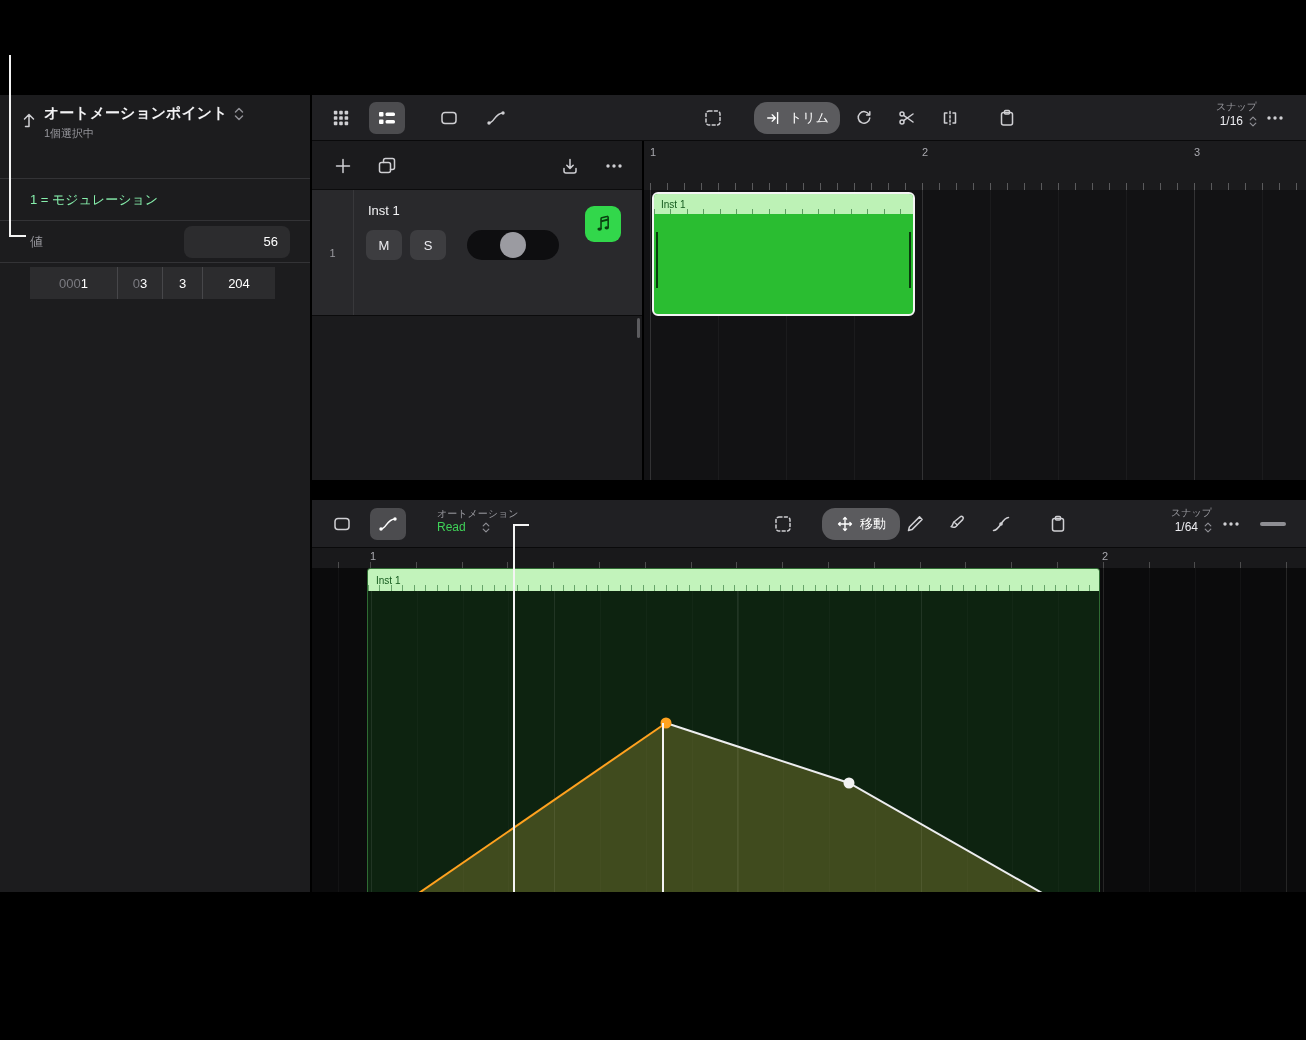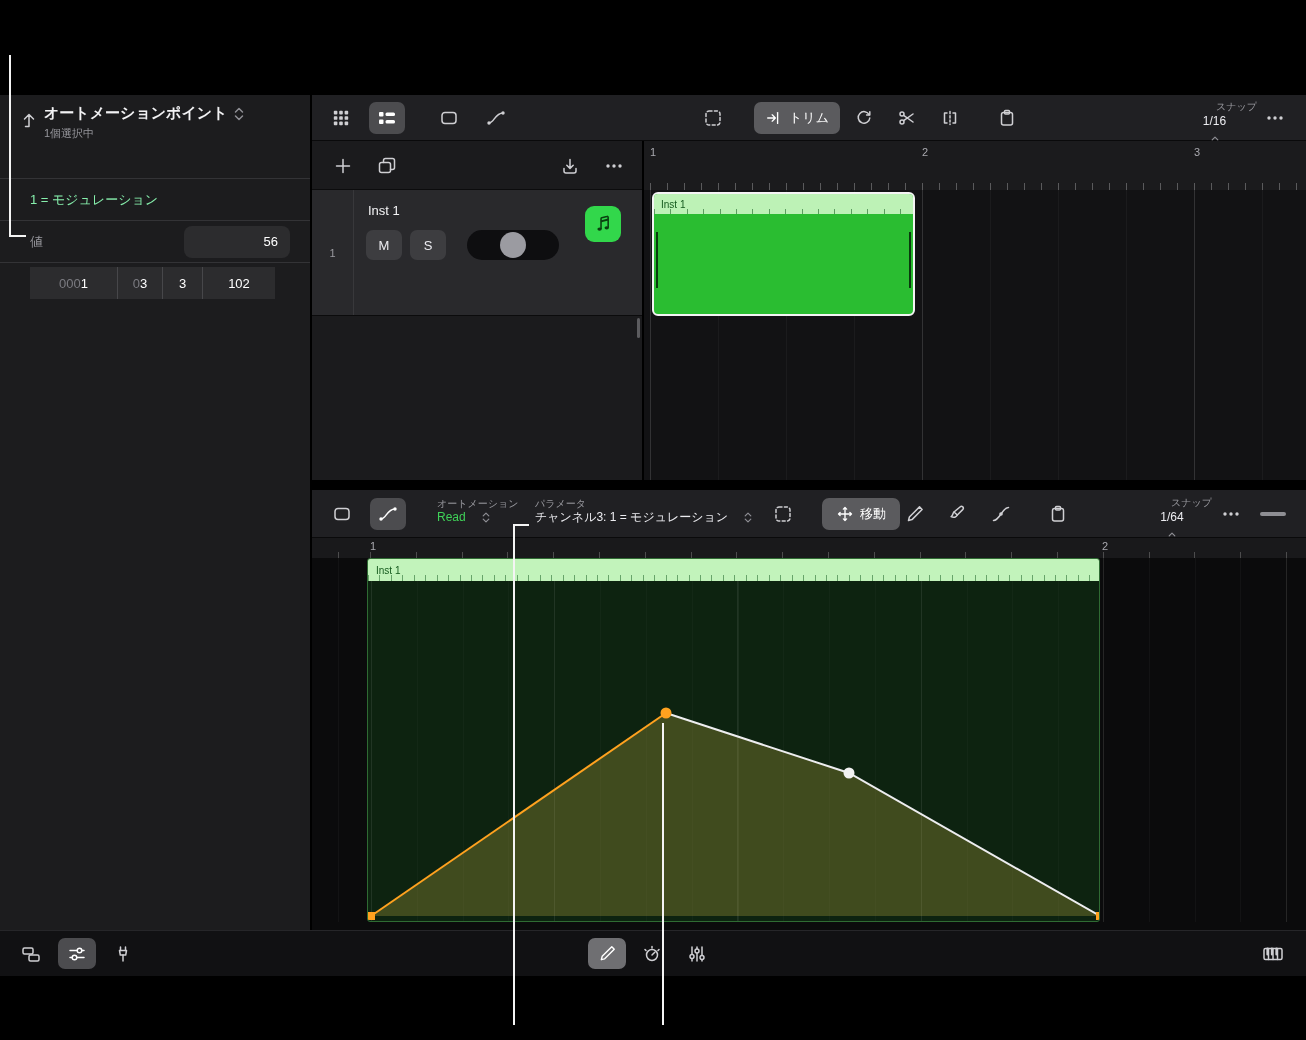--- a/index.html
+++ b/index.html
@@ -1,29 +1,29 @@
 <!DOCTYPE html>
 <html><head>
 <meta charset="utf-8">
 <style>
   * { margin:0; padding:0; box-sizing:border-box; }
   html,body { background:#000; }
   .screen {
-    position:relative; width:1306px; height:1040px; background:#000; overflow:hidden;
+    position:relative; width:1306px; height:892px; background:#000; overflow:hidden;
     font-family:"Liberation Sans","DejaVu Sans",sans-serif; color:#ececf0;
     -webkit-font-smoothing:antialiased;
   }
   svg { display:block; }
   .icn { stroke:currentColor; fill:none; stroke-width:1.5; stroke-linecap:round; stroke-linejoin:round; }
 
   
   .ibtn { position:absolute; width:36px; height:32px; border:none; background:transparent; color:#cfcfd3;
           display:flex; align-items:center; justify-content:center; border-radius:7px; }
   .ibtn.sel { background:#4c4c4f; color:#fff; }
-  .seg { position:absolute; height:32px; background:#5b5b5e; color:#fff; border:none; border-radius:7px;
+  .seg { position:absolute; height:32px; background:#5b5b5e; color:#fff; border:none; border-radius:13px;
          display:flex; align-items:center; justify-content:center; gap:6px; font-size:13px; }
 
   
   .sidebar { position:absolute; left:0; top:95px; width:310px; height:835px; background:#1c1c1e; }
   .sb-header { position:relative; height:62px; }
   .sb-back { position:absolute; left:13px; top:9px; width:32px; height:32px; }
   .sb-title-row { position:absolute; left:44px; top:9px; display:flex; align-items:center; gap:6px;
                   font-size:15px; font-weight:bold; color:#f2f2f4; }
   .sb-sub { position:absolute; left:44px; top:31px; font-size:11px; color:#98989e; }
   .chev { color:#8e8e94; display:inline-flex; flex-direction:column; }
@@ -42,21 +42,21 @@
   .pos-seg:last-child { border-right:none; }
   .pos-seg .dim { color:#7b7b81; }
   .pos-seg .val { color:#fff; }
   .ps1{width:88px;} .ps2{width:45px;} .ps3{width:40px;} .ps4{width:72px;}
 
   
   .tracks { position:absolute; left:310px; top:95px; width:996px; height:385px; background:#121214; border-left:2px solid #000; }
   .t-toolbar { position:absolute; left:0; top:0; right:0; height:46px; background:#202023; border-bottom:1px solid #0a0a0b; }
   .snapblock { position:absolute; top:6px; text-align:right; line-height:1.25; }
   .snapblock .sl1 { font-size:10px; color:#98989e; }
-  .snapblock .sl2 { font-size:12px; color:#ececf0; display:flex; justify-content:flex-end; align-items:center; gap:6px;flex-direction:column; }
+  .snapblock .sl2 { font-size:12px; color:#ececf0; display:flex; justify-content:flex-end; align-items:center; gap:6px; }
   .t-body { position:absolute; left:0; top:46px; right:0; bottom:0; }
   .thead { position:absolute; left:0; top:0; width:330px; bottom:0; background:#1b1b1d; }
   .thead-top { position:relative; height:49px; border-bottom:1px solid #0c0c0d; }
   .track-row { position:relative; height:126px; background:#29292c; border-bottom:1px solid #0b0b0c; }
   .trk-index { position:absolute; left:0; top:0; width:42px; height:100%; display:flex; align-items:center;
                justify-content:center; font-size:11px; color:#9b9ba1; border-right:1px solid #38383b; }
   .trk-name { position:absolute; left:56px; top:13px; font-size:13px; color:#f4f4f6; }
   .msbtn { position:absolute; top:40px; width:36px; height:30px; background:#3d3d40; color:#ececf0; border:none;
            border-radius:7px; font-size:13px; }
   .toggle { position:absolute; left:155px; top:40px; width:92px; height:30px; background:#0e0e10; border-radius:15px; }
@@ -77,21 +77,21 @@
   .region-top { position:absolute; left:8px; top:51px; width:263px; height:124px; border:2px solid #f4f4f4;
       border-radius:6px; background:#2abd31; overflow:hidden; }
   .region-top .rhdr { position:relative; height:20px; background:#bdf2b6; color:#155a1d; font-size:10px;
       display:flex; align-items:center; padding-left:7px; }
   .region-top .rhdr::after { content:""; position:absolute; left:0; right:0; bottom:0; height:5px;
       background:repeating-linear-gradient(to right, rgba(13,85,25,.55) 0 1px, transparent 1px 16.4px); }
   .rh-bar { position:absolute; width:2px; height:56px; top:38px; background:#0a3a0e; }
   .vscroll { position:absolute; left:325px; top:177px; width:3px; height:20px; background:#5c5c5f; border-radius:2px; }
 
   
-  .automation { position:absolute; left:310px; top:490px; width:996px; height:440px; background:#0b0b0c; border-left:2px solid #000; }
+  .automation { position:absolute; left:310px; top:500px; width:996px; height:440px; background:#0b0b0c; border-left:2px solid #000; }
   .a-toolbar { position:absolute; left:0; top:0; right:0; height:48px; background:#202023; border-bottom:1px solid #0a0a0b; }
   .lblblock { position:absolute; top:7px; line-height:1.3; }
   .lblblock .l1 { font-size:10px; color:#98989e; }
   .lblblock .l2 { font-size:12px; color:#ececf0; display:flex; align-items:center; gap:16px; }
   .l2.green { color:#3fd158; }
   .a-body { position:absolute; left:0; right:0; top:48px; bottom:0; }
   .a-ruler { position:absolute; left:0; right:0; top:0; height:20px; background:#19191b; }
   .a-ruler::after { content:""; position:absolute; left:0; right:0; bottom:0; height:6px;
       background:repeating-linear-gradient(to right, rgba(255,255,255,.22) 0 1px, transparent 1px 45.8px);
       background-position:58px 0; }
@@ -168,21 +168,21 @@
           <span class="pos-seg ps2">
               <span class="dim">0</span>
               <span class="val">3</span>
             </span>
           <span class="pos-seg ps3">
               <span class="dim"></span>
               <span class="val">3</span>
             </span>
           <span class="pos-seg ps4">
               <span class="dim"></span>
-              <span class="val">102</span>
+              <span class="val">204</span>
             </span>
         </div>
       </div>
     </div>
   </aside>
 
   <section class="tracks">
     <div class="t-toolbar">
       <button class="ibtn" style="left:11px;top:7px">
         <svg width="18" height="18" viewBox="0 0 20 20" fill="currentColor">
@@ -363,31 +363,20 @@
         <div class="l1">オートメーション</div>
         <div class="l2 green">
           <span>Read</span>
           <span class="chev">
             <svg class="icn" width="8" height="13" viewBox="0 0 10 16" stroke-width="1.6">
                 <path d="M1.5 6 5 2.5 8.5 6M1.5 10 5 13.5 8.5 10"></path>
               </svg>
           </span>
         </div>
       </div>
-      <div class="lblblock" style="left:223px">
-        <div class="l1">パラメータ</div>
-        <div class="l2">
-          <span>チャンネル3: 1 = モジュレーション</span>
-          <span class="chev">
-            <svg class="icn" width="8" height="13" viewBox="0 0 10 16" stroke-width="1.6">
-                <path d="M1.5 6 5 2.5 8.5 6M1.5 10 5 13.5 8.5 10"></path>
-              </svg>
-          </span>
-        </div>
-      </div>
 
       <button class="ibtn" style="left:453px;top:8px">
         <svg class="icn" width="20" height="20" viewBox="0 0 20 20">
             <rect x="3" y="3" width="14" height="14" rx="3" stroke-dasharray="3 2.4"></rect>
           </svg>
       </button>
       <button class="seg" style="left:510px;top:8px;width:78px">
         <svg class="icn" width="18" height="18" viewBox="0 0 20 20">
             <path d="M10 2.8v14.4M2.8 10h14.4M10 2.8 8.2 4.6M10 2.8l1.8 1.8M10 17.2l-1.8-1.8M10 17.2l1.8-1.8M2.8 10l1.8-1.8M2.8 10l1.8 1.8M17.2 10l-1.8-1.8M17.2 10l-1.8 1.8"></path>
           </svg>

